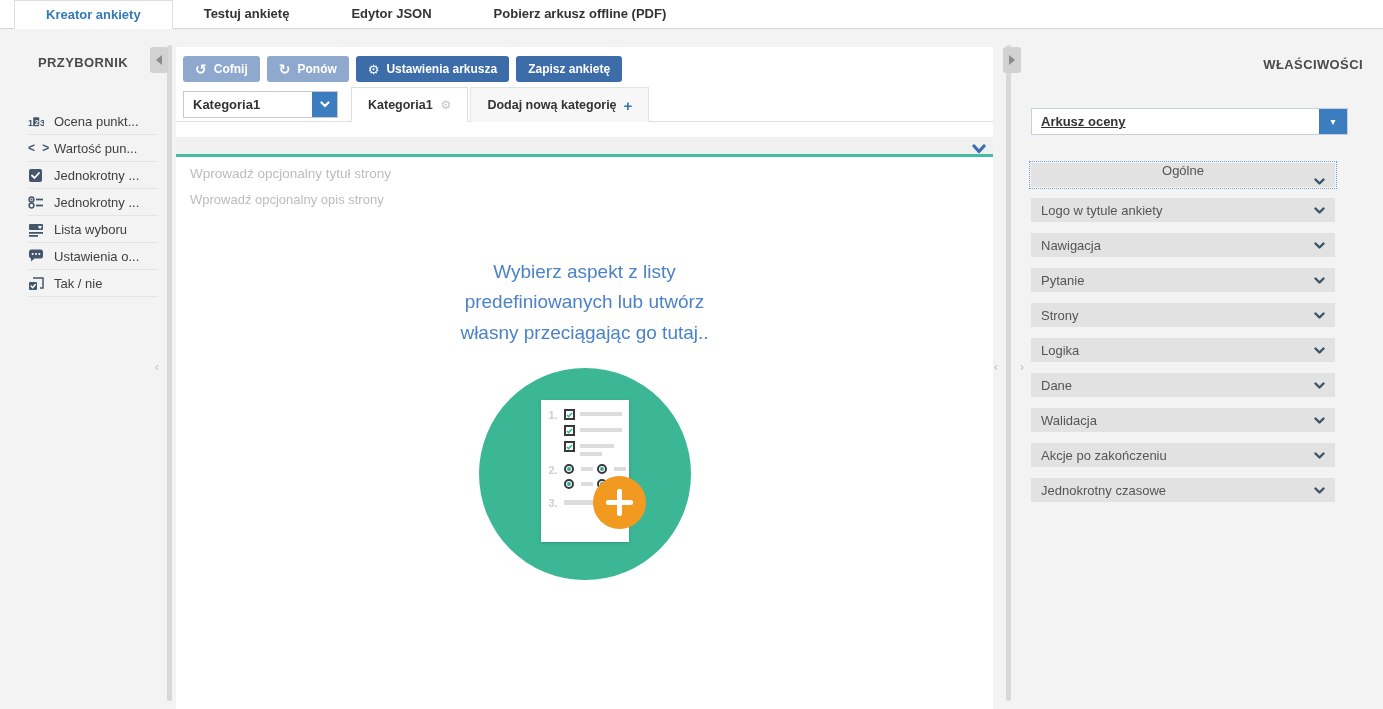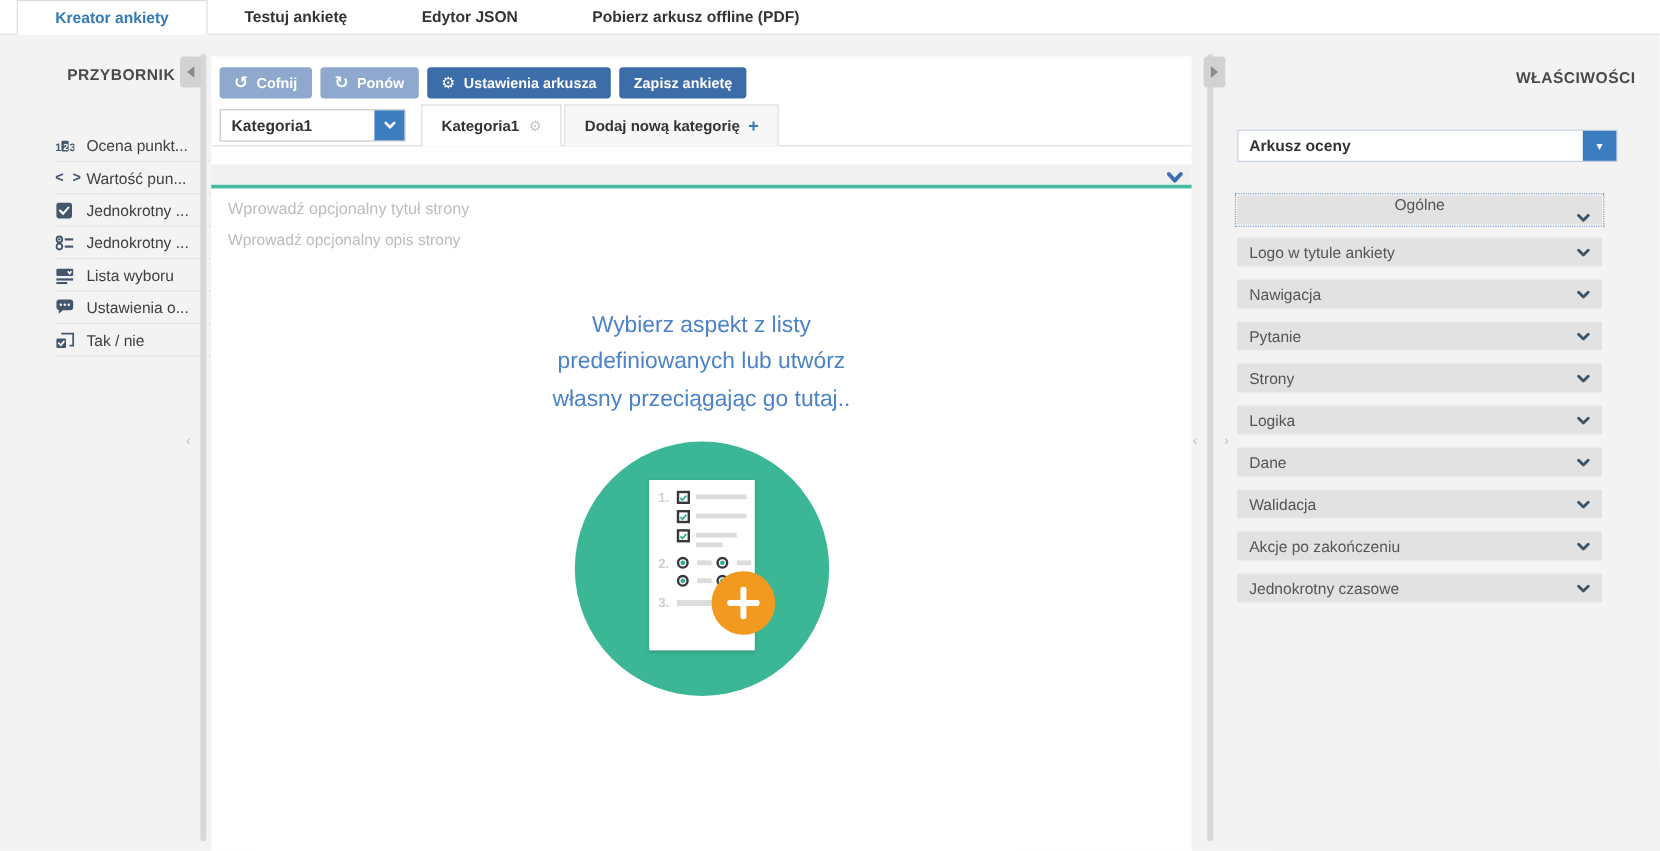--- a/index.html
+++ b/index.html
@@ -11,21 +11,21 @@
             display:flex; align-items:stretch; padding-left:14px; }
   .toptab { height:29px; line-height:28px; padding:0 31px; font-size:13px;
             font-weight:bold; color:#333; cursor:pointer; }
   .toptab.active { color:#337ab7; background:#fff; border:1px solid #ddd;
                    border-bottom:1px solid #fff; }
 
   
   .workspace { position:absolute; top:29px; left:0; right:0; bottom:0; background:#f3f3f3; }
 
   
-  .sidebar { position:absolute; left:18px; top:0; width:166px; bottom:0; }
+  .sidebar { position:absolute; left:0; top:0; width:166px; bottom:0; }
   .panel-title { font-size:13px; font-weight:bold; color:#4a4a4a; letter-spacing:.4px; }
   .sidebar .panel-title { margin-top:26px; text-align:center; }
   .toolbox-list { margin:38px 8px 0 28px; }
   .tool-item { display:flex; align-items:center; height:27px;
                border-bottom:1px solid #e4e4e4; font-size:13px; color:#404040; cursor:pointer; }
   .tool-icon { width:26px; display:flex; align-items:center; color:#44566b; }
   .tool-icon svg { display:block; }
   .angle-glyph { font-size:12px; font-weight:bold; letter-spacing:2px; color:#44566b; }
 
   
@@ -98,21 +98,21 @@
   .plus-circle::before, .plus-circle::after { content:""; position:absolute; background:#fff; border-radius:2px; }
   .plus-circle::before { left:13px; top:24px; width:27px; height:5px; }
   .plus-circle::after  { left:24px; top:13px; width:5px; height:27px; }
 
   
   .props { position:absolute; left:1011px; right:0; top:0; bottom:0; }
   .props .panel-title { margin-top:28px; text-align:right; padding-right:20px; }
   .props-select { margin:36px 35px 0 20px; height:27px; display:flex;
                   border:1px solid #c6cfe2; background:#fff; cursor:pointer; }
   .props-select-value { flex:1; line-height:25px; padding-left:9px; font-size:13px;
-                        font-weight:bold; color:#333; }
+                        font-weight:bold; color:#333;text-decoration:underline; }
   .props-select .blue-btn { width:28px; color:#fff; font-size:10px; }
   .accordion { margin:28px 48px 0 20px; }
   .acc-item { height:24px; background:#e2e2e2; margin-bottom:11px; display:flex;
               align-items:center; padding:0 10px; font-size:13px; color:#555; cursor:pointer; }
   .acc-item.focused { outline:1px dotted #6ea3d8; outline-offset:1px;flex-direction:column; }
   .acc-chevron { margin-left:auto; display:flex; }
 </style>
 </head>
 <body>
 

